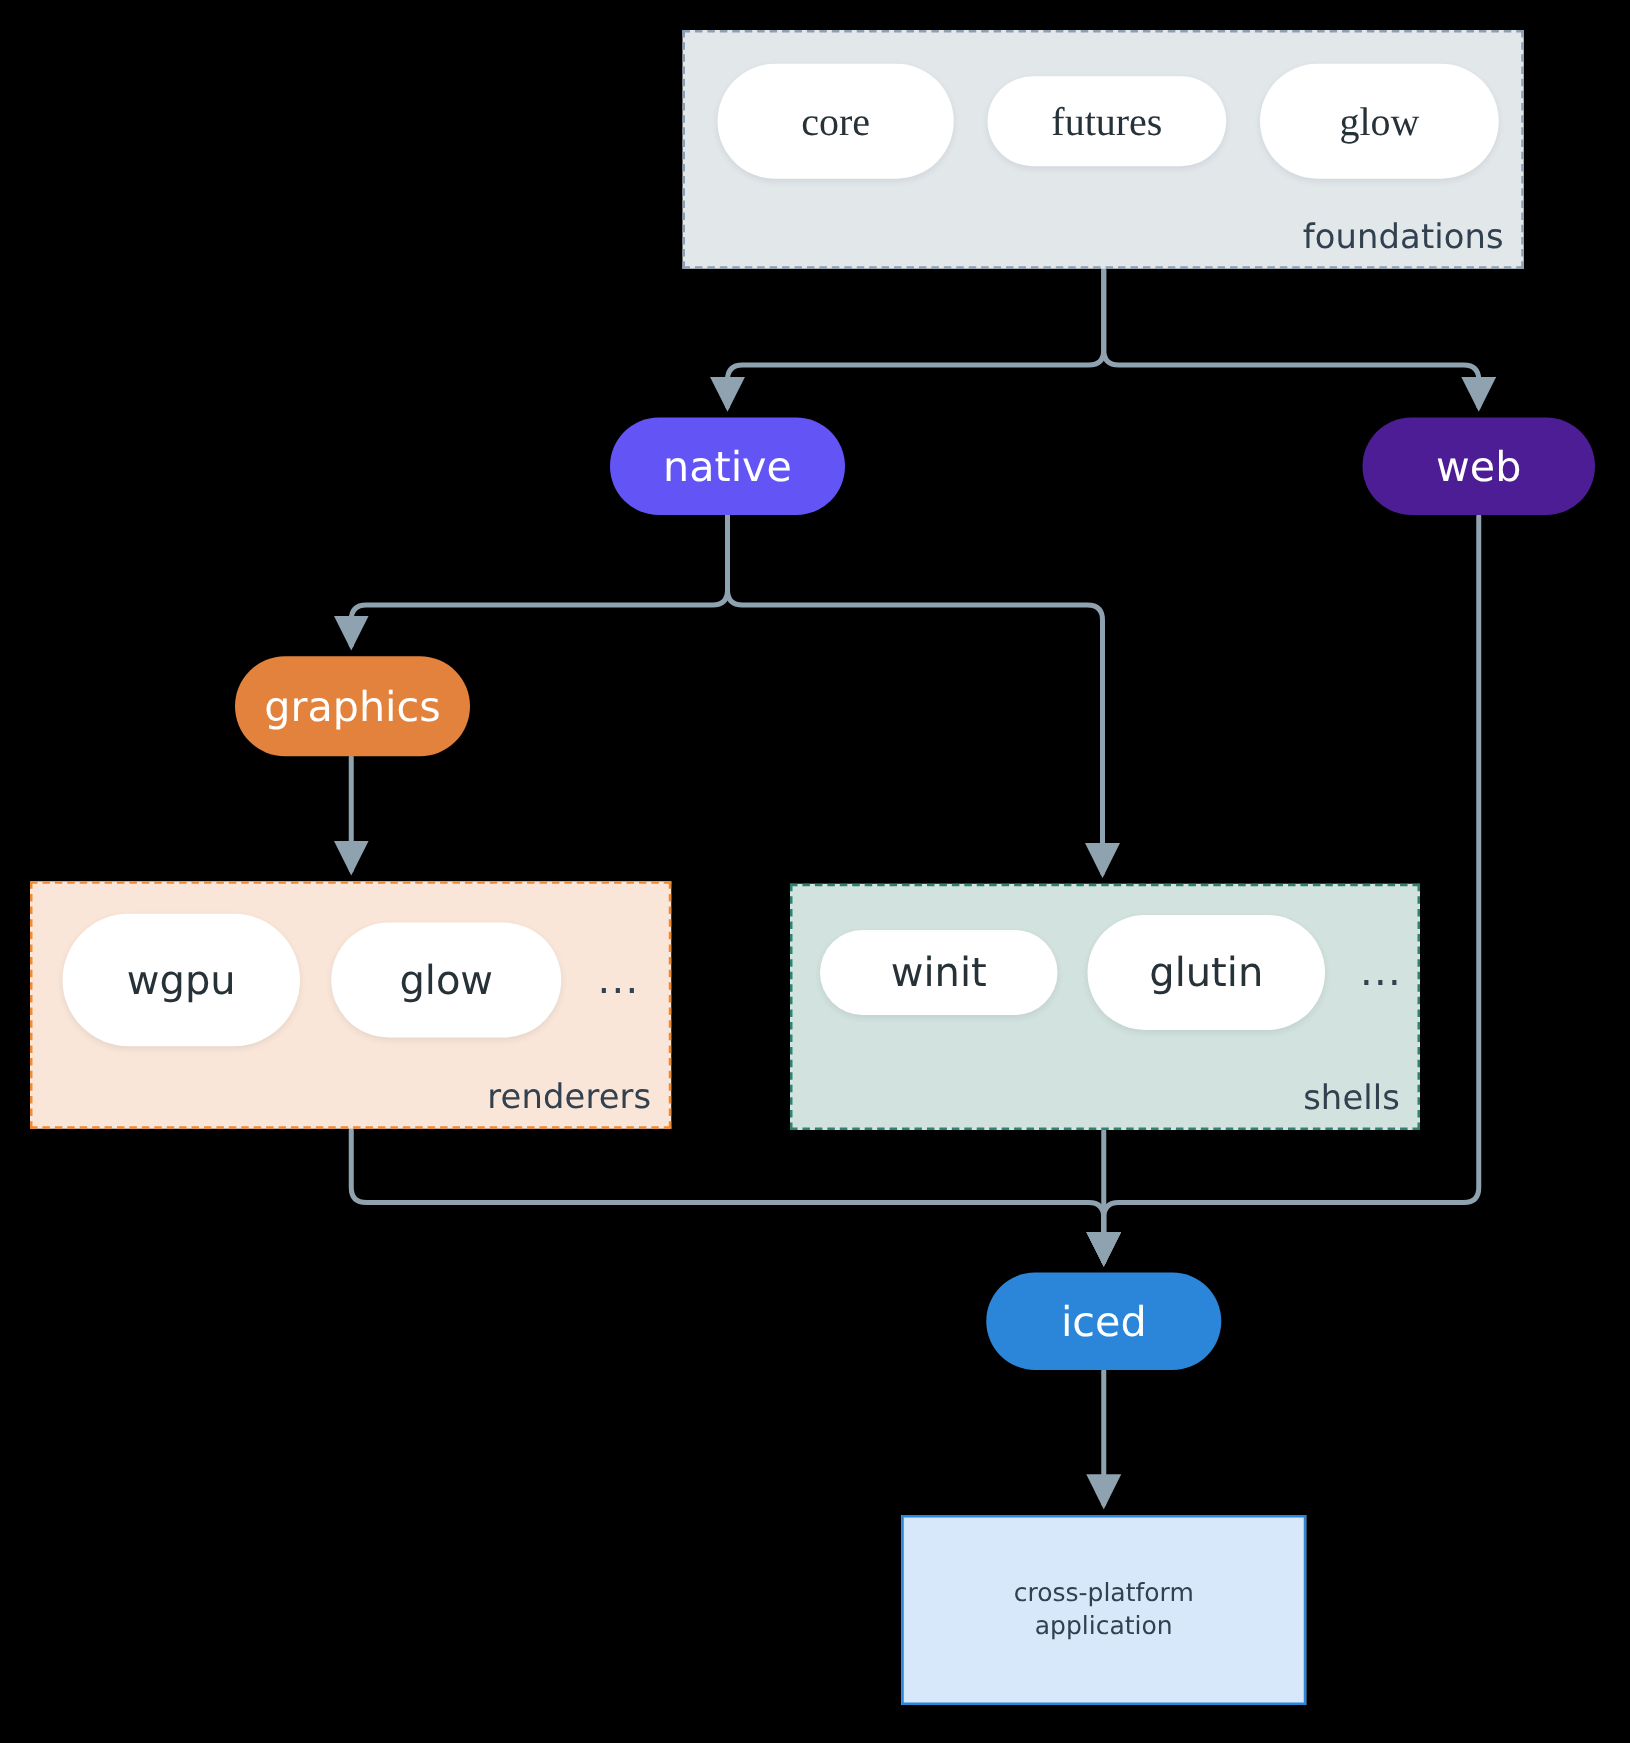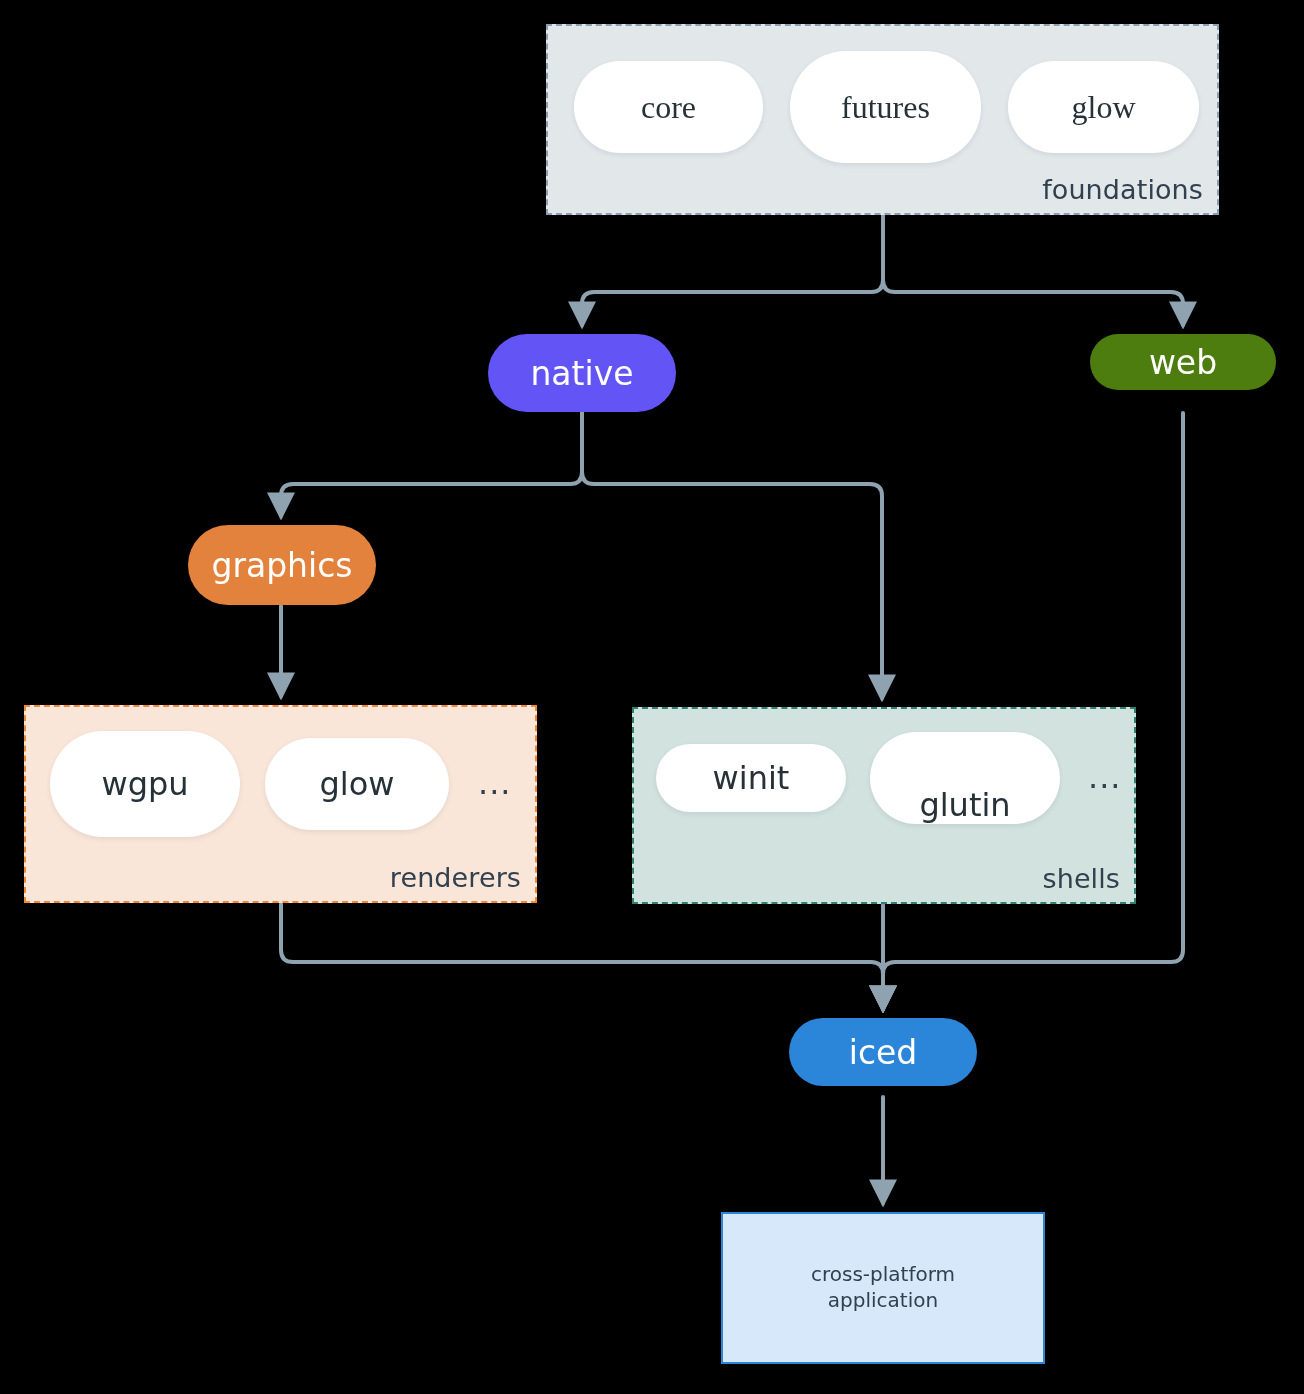--- a/index.html
+++ b/index.html
@@ -97,26 +97,26 @@
     border-radius: 999px;
     color: #263238;
     font-size: 32px;
     display: flex;
     align-items: center;
     justify-content: center;
     box-shadow: 0 2px 5px rgba(40,60,80,0.10);
     box-sizing: border-box;
   }
   .pill.w-core     { width: 189px; height: 92px; }
-  .pill.w-futures  { width: 191px; height: 112px; }
+  .pill.w-futures  { width: 191px; height: 72px; }
   .pill.w-style    { width: 191px; height: 92px; }
   .pill.w-wgpu     { width: 190px; height: 106px; text-align: center; }
   .pill.w-glow     { width: 184px; height: 92px; }
   .pill.w-winit    { width: 190px; height: 68px; }
-  .pill.w-glutin   { width: 190px; height: 92px; align-items: flex-end; }
+  .pill.w-glutin   { width: 190px; height: 92px; }
 
   .ellipsis {
     font-size: 32px;
     color: #32414f;
     line-height: 0.6;
     padding: 0 4px;
     letter-spacing: 1px;
   }
 
   
@@ -135,35 +135,35 @@
     left: 488px;
     top: 334px;
     width: 188px;
     height: 78px;
     background: #6355f5;
   }
   #node-web {
     left: 1090px;
     top: 334px;
     width: 186px;
-    height: 56px;
-    background: #4d7c0f;
+    height: 78px;
+    background: #4c1d95;
   }
   #node-graphics {
     left: 188px;
     top: 525px;
     width: 188px;
     height: 80px;
     background: #e3823c;
   }
   #node-iced {
     left: 789px;
     top: 1018px;
     width: 188px;
-    height: 68px;
+    height: 78px;
     background: #2b86d9;
   }
   #node-app {
     left: 721px;
     top: 1212px;
     width: 324px;
     height: 152px;
     background: #d6e8fa;
     border: 2px solid #2b86d9;
     color: #32414f;

